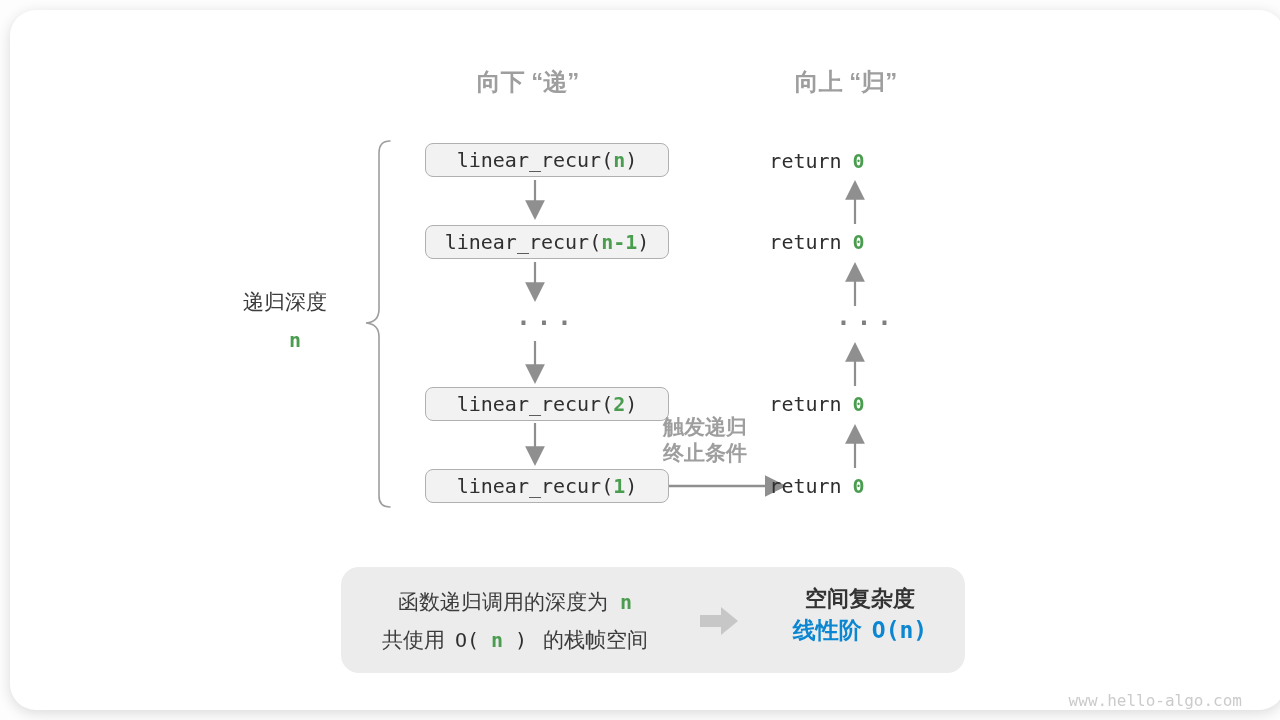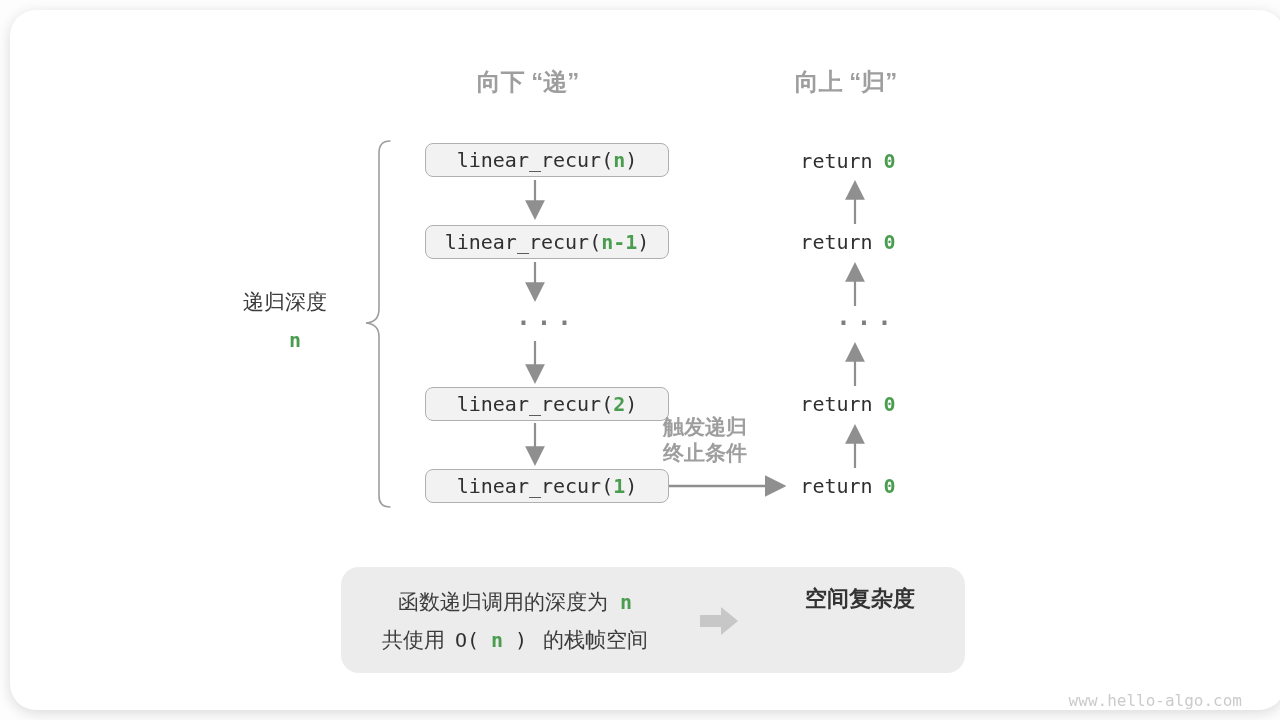--- a/index.html
+++ b/index.html
@@ -25,21 +25,21 @@
   .blue{color:var(--blue,#0b86d1);font-weight:bold;}
   .call-box{
     left:403px;width:244px;height:34px;top:0;
     background:var(--box_fill,#f2f2f2);
     border:1.5px solid var(--box_border,#b0b0b0);
     border-radius:8px;display:flex;align-items:center;justify-content:center;
     font-size:20px;color:var(--code_text,#2f2f2f);white-space:nowrap;
     box-sizing:border-box;
   }
   .ret{
-    left:826px;height:26px;line-height:26px;font-size:20px;
+    left:795px;height:26px;line-height:26px;font-size:20px;
     color:var(--code_text,#2f2f2f);white-space:nowrap;
   }
   .ret .val{margin-left:11px;}
   .dots{
     font-size:24px;font-weight:bold;letter-spacing:6px;
     color:var(--dots,#7f7f7f);line-height:30px;height:30px;
   }
   .depth-text{font-size:21px;color:var(--dark_text,#3c3c3c);line-height:24px;white-space:nowrap;}
   .depth-n{font-size:20px;line-height:22px;}
   .note{
@@ -153,18 +153,21 @@
         <span>共使用</span><span class="mono code open">O(</span><span class="mono green">n</span><span class="mono code">)</span><span class="post">的栈帧空间</span>
       </div>
     </div>
 
     <svg class="abs" style="left:690px;top:597px;" width="38" height="28" viewBox="0 0 38 28">
       <path d="M0 8 H21 V0 L38 14 L21 28 V20 H0 Z" fill="#c7c7c7"></path>
     </svg>
 
     <div class="abs sum-right">
       <div class="title">空间复杂度</div>
+      <div class="result blue">
+        <span>线性阶</span><span class="mono">O(n)</span>
+      </div>
     </div>
 
     <div class="abs watermark">www.hello-algo.com</div>
 
   </div>
 </div>
 
 </body></html>

